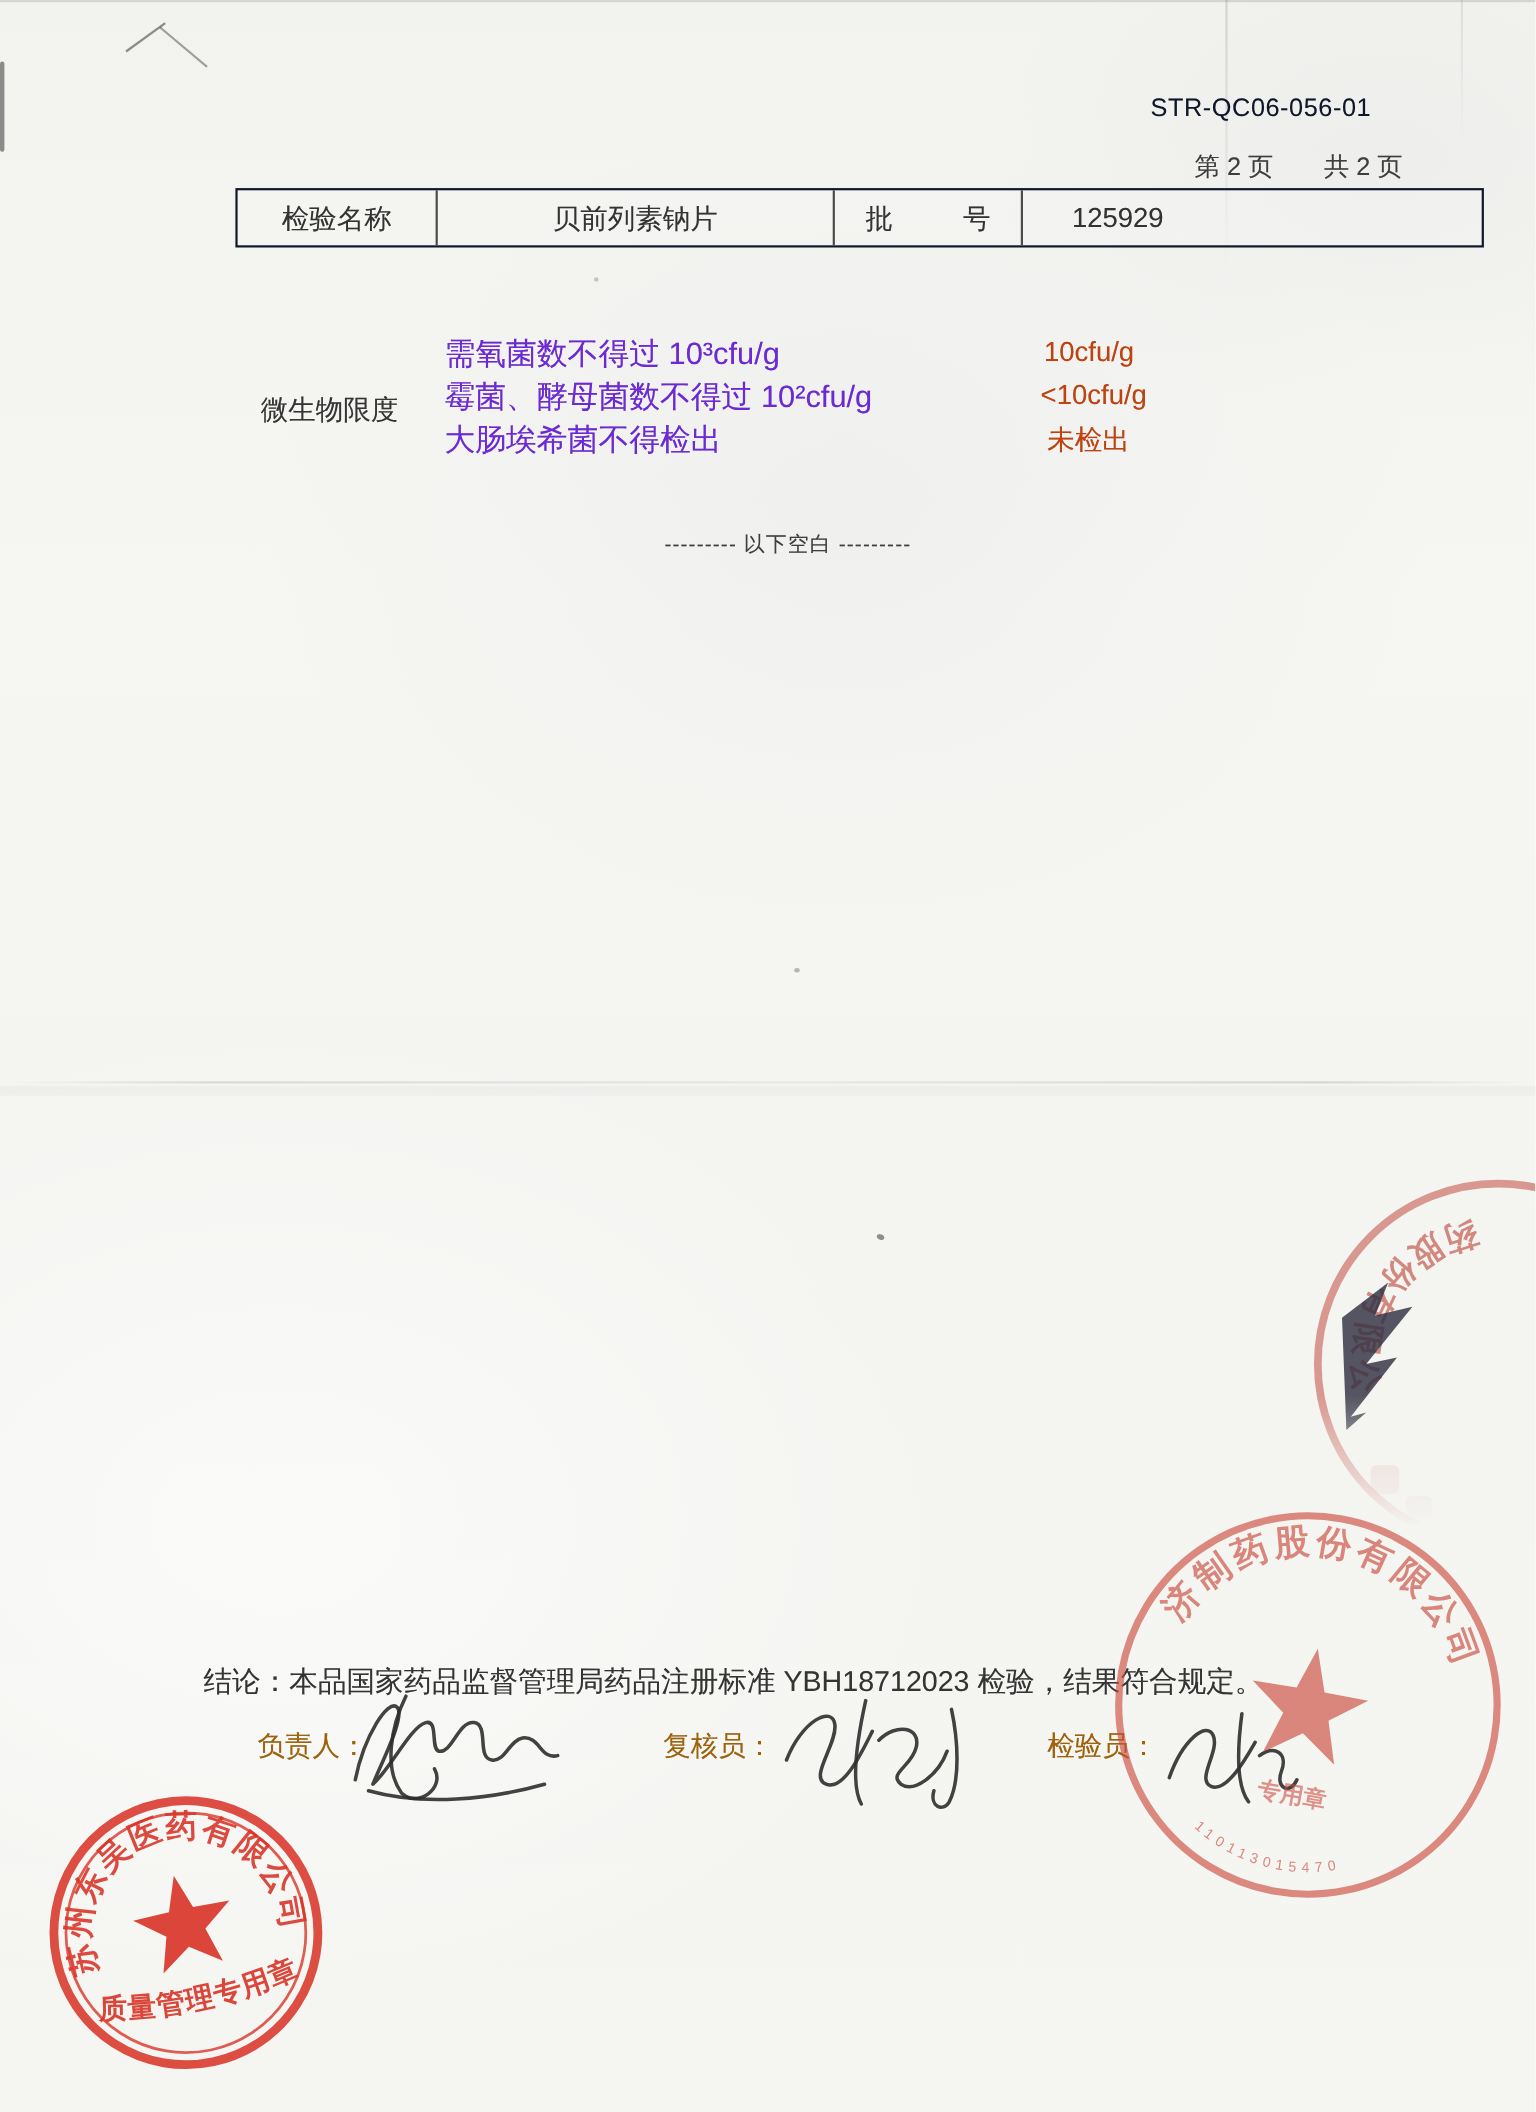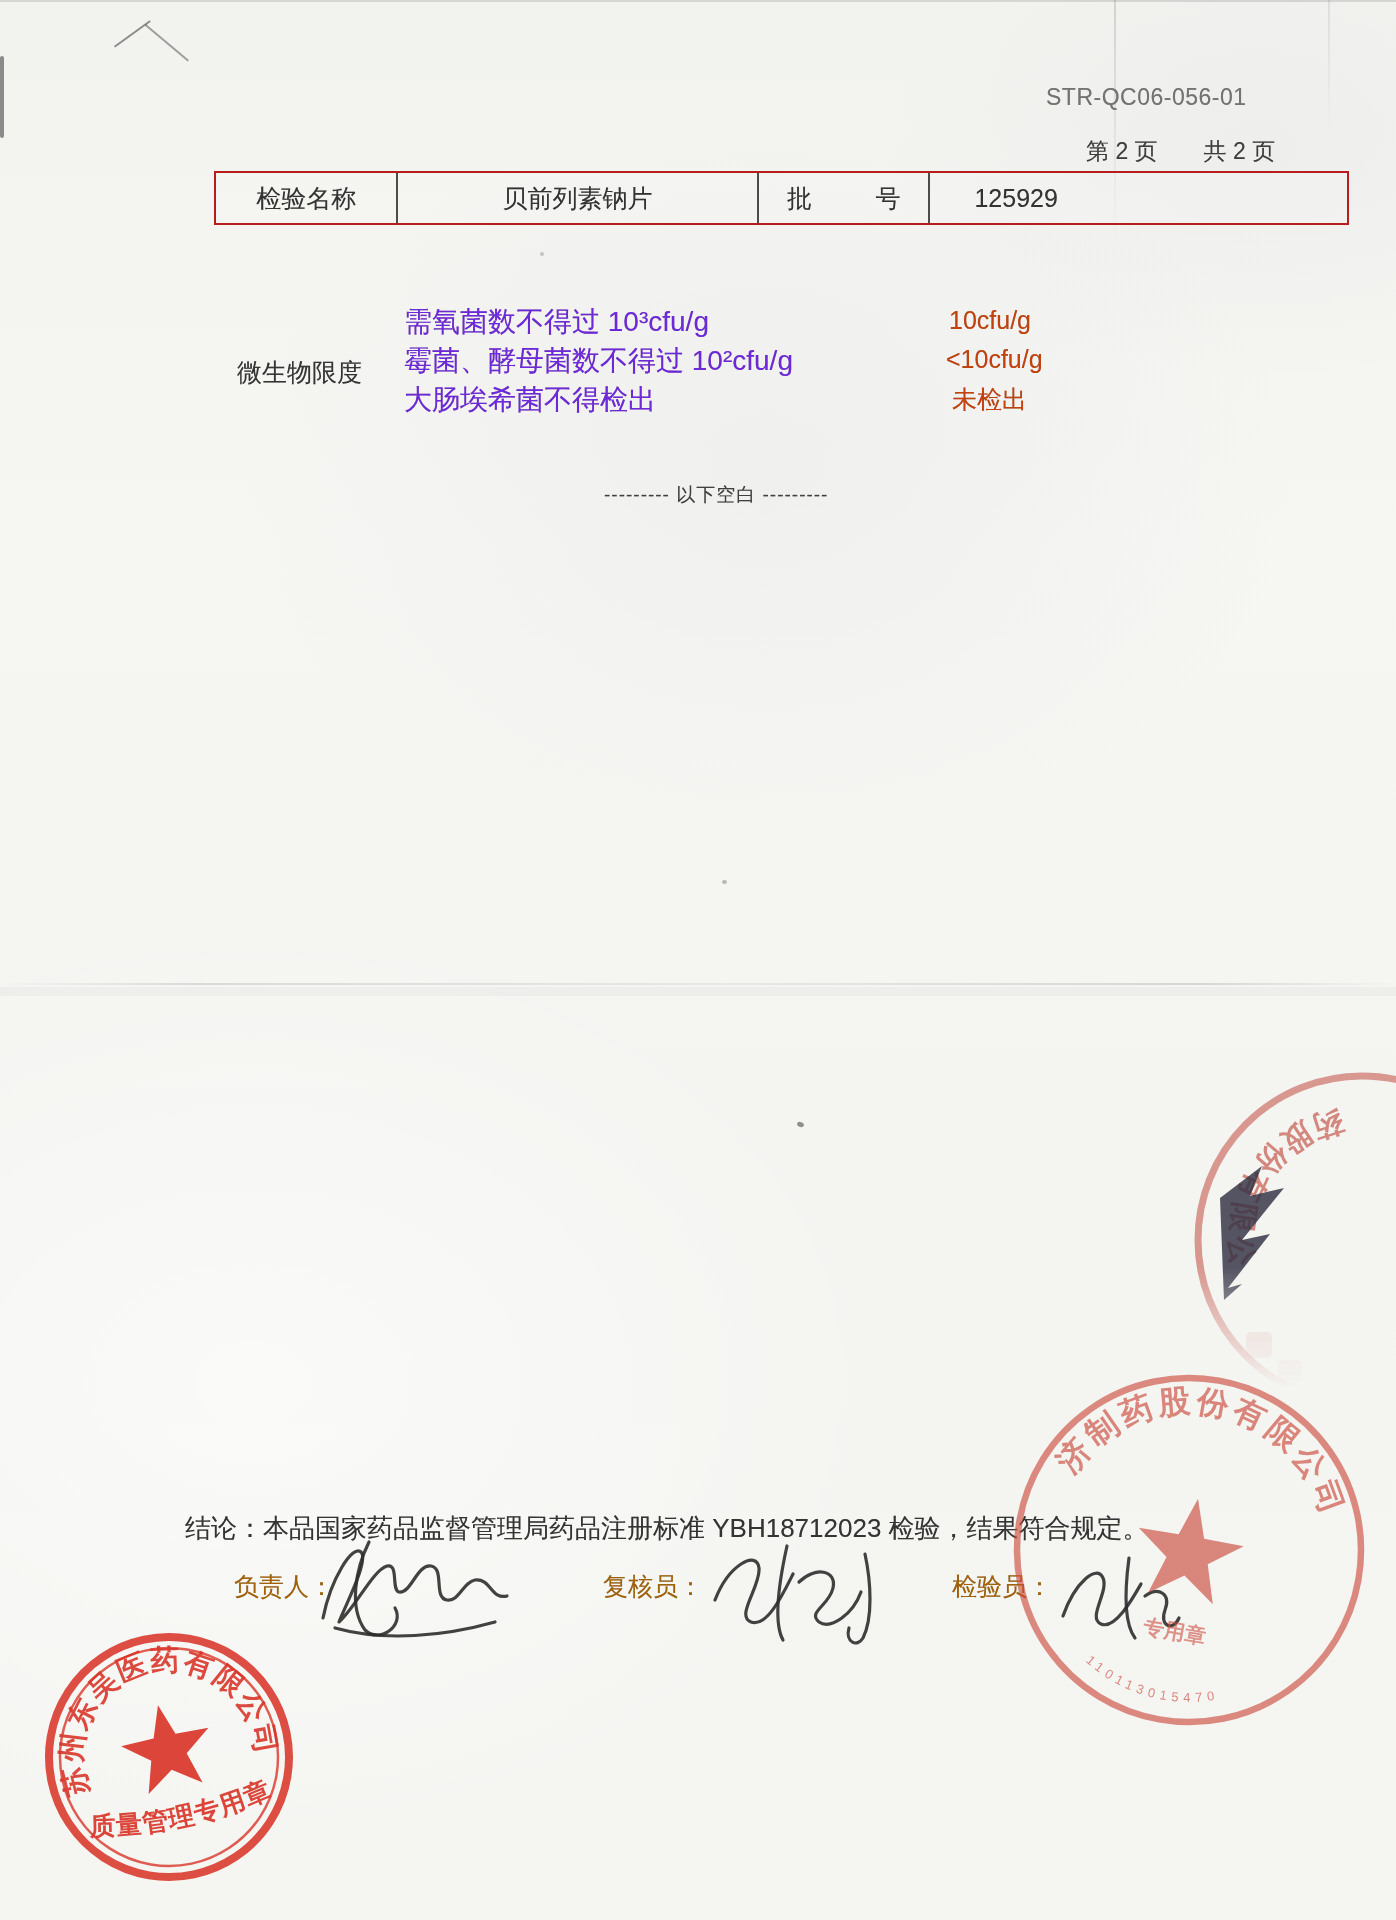--- a/index.html
+++ b/index.html
@@ -12,26 +12,26 @@
     background:
       radial-gradient(ellipse 760px 520px at 55% 25%, rgba(188,193,204,0.10), transparent 70%),
       radial-gradient(ellipse 900px 650px at 18% 72%, rgba(255,255,255,0.55), transparent 72%),
       radial-gradient(ellipse 500px 300px at 90% 8%, rgba(200,200,205,0.12), transparent 75%),
       linear-gradient(180deg,#f2f2ef 0%,#f6f6f3 28%,#f4f4f1 62%,#f5f5f2 100%);
   }
   .abs{position:absolute;}
   .soft{text-shadow:0 0 0.6px rgba(60,60,60,0.35);}
 
   
-  .doc-code{left:1046px;top:84px;font-size:23px;letter-spacing:.5px;color:#737373;}
+  .doc-code{left:1046px;top:84px;font-size:23px;letter-spacing:.5px;color:#0f172a;}
   .page-info{left:1086px;top:136px;font-size:23px;color:#3e3e3e;white-space:pre;}
 
   
   .info-table{left:214px;top:171px;width:1135px;height:54px;display:flex;
-    border:2px solid #b91c1c;box-sizing:border-box;background:rgba(255,255,255,0.12);}
+    border:2px solid #0f172a;box-sizing:border-box;background:rgba(255,255,255,0.12);}
   .cell{display:flex;align-items:center;justify-content:center;font-size:25px;color:#333;
     border-left:2px solid #4c4c4c;box-sizing:border-box;height:100%;}
   .cell.first{border-left:none;}
   .c1{width:181px;}
   .c2{width:362px;}
   .c3{width:172px;justify-content:space-between;padding:0 28px;}
   .c4{width:420px;justify-content:flex-start;padding-left:44px;}
 
   
   .micro-label{left:237px;top:356px;font-size:25px;color:#353535;}

